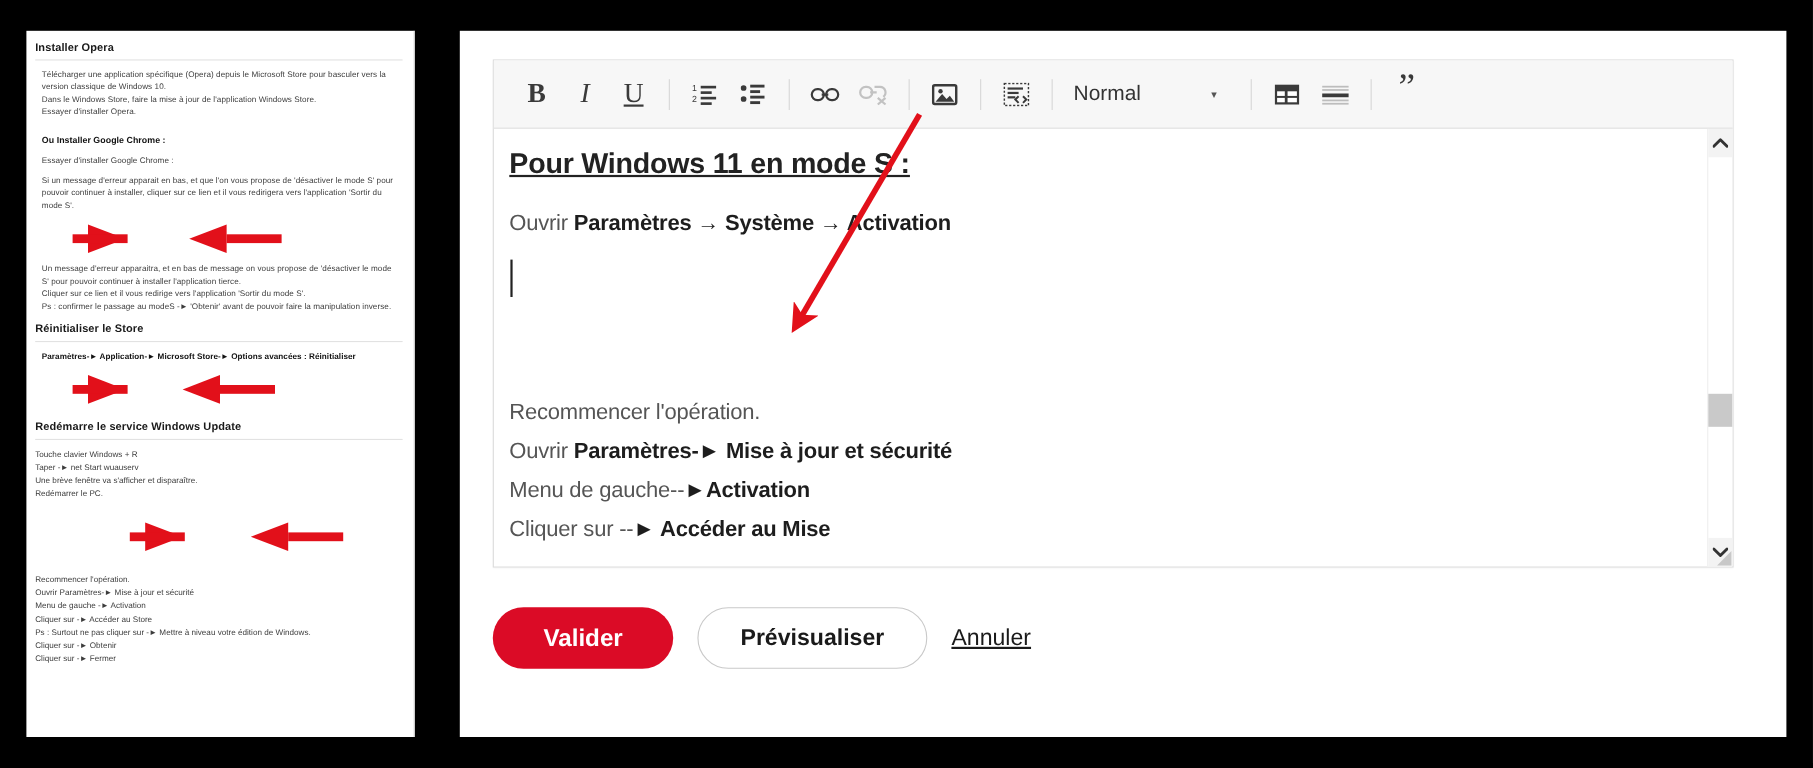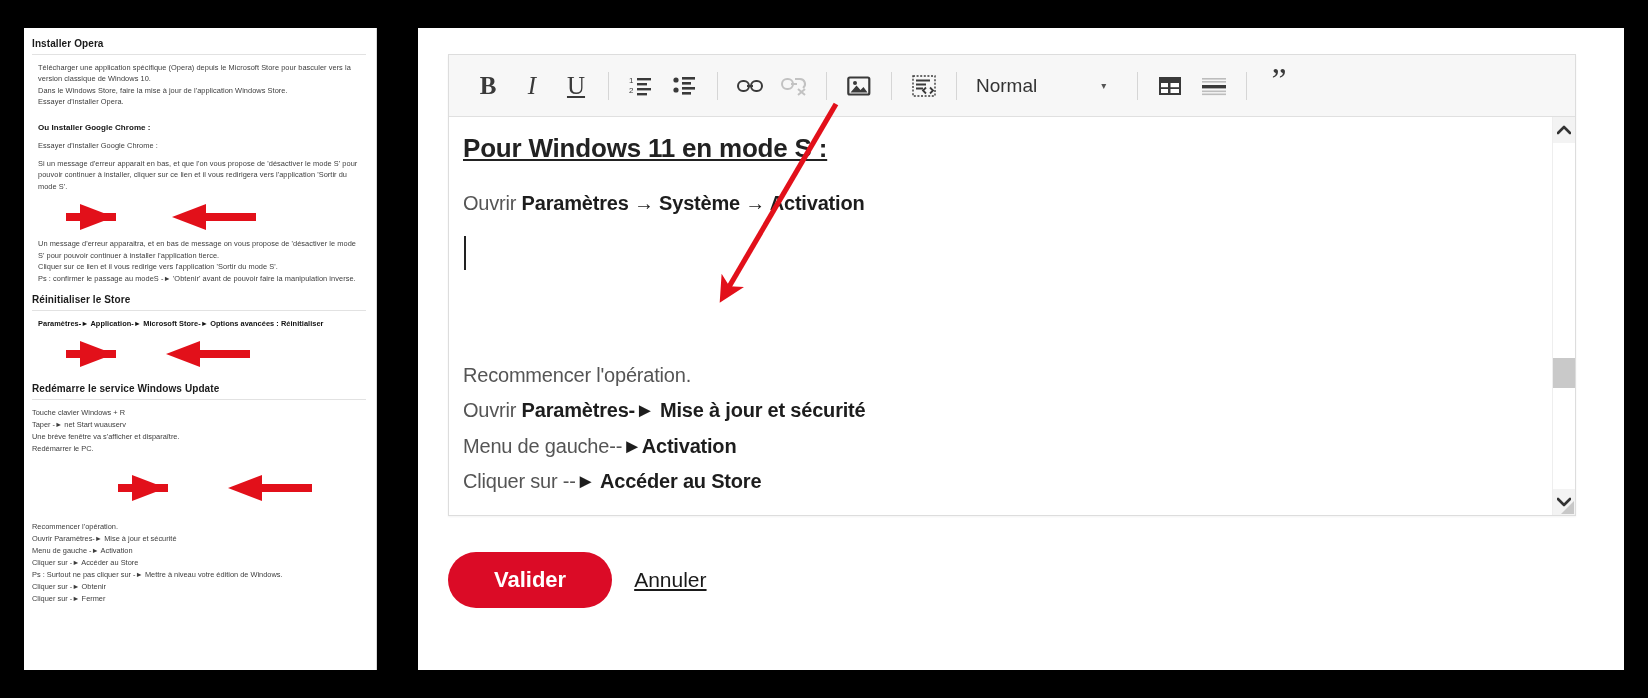--- a/index.html
+++ b/index.html
@@ -351,21 +351,21 @@
           <div class="caret-line"></div>
           <div class="spacer-big"></div>
           <div class="d-p">Recommencer l'opération.</div>
           <div class="d-p">
             <span>Ouvrir </span><b>Paramètres-► Mise à jour et sécurité</b>
           </div>
           <div class="d-p">
             <span>Menu de gauche--</span><b>►Activation</b>
           </div>
           <div class="d-p">
-            <span>Cliquer sur --</span><b>► Accéder au Store</b>
+            <span>Cliquer sur --</span><b>► Accéder au Mise</b>
           </div>
         </div>
 
         <div class="scrollbar">
           <div class="sb-arrow">
             <svg width="14" height="10" viewBox="0 0 14 10">
                 <path d="M1 8 L7 2 L13 8" stroke="#333" stroke-width="2.6" fill="none" stroke-linecap="round" stroke-linejoin="round"></path>
               </svg>
           </div>
           <div class="sb-track">
@@ -377,20 +377,21 @@
               </svg>
           </div>
         </div>
       </div>
 
       <div class="resize-grip"></div>
     </div>
 
     <div class="actions">
       <button class="btn-primary" style="background: rgb(219, 11, 38);">Valider</button>
+      <button class="btn-outline">Prévisualiser</button>
       <a class="btn-link">Annuler</a>
     </div>
   </div>
 
   <svg class="big-arrow">
     <defs>
       <marker id="redhead" markerWidth="5" markerHeight="5" refX="2.6" refY="2.5" orient="auto">
         <path d="M0,0 L5,2.5 L0,5 L1.3,2.5 Z" fill="#E2101A"></path>
       </marker>
     </defs>

